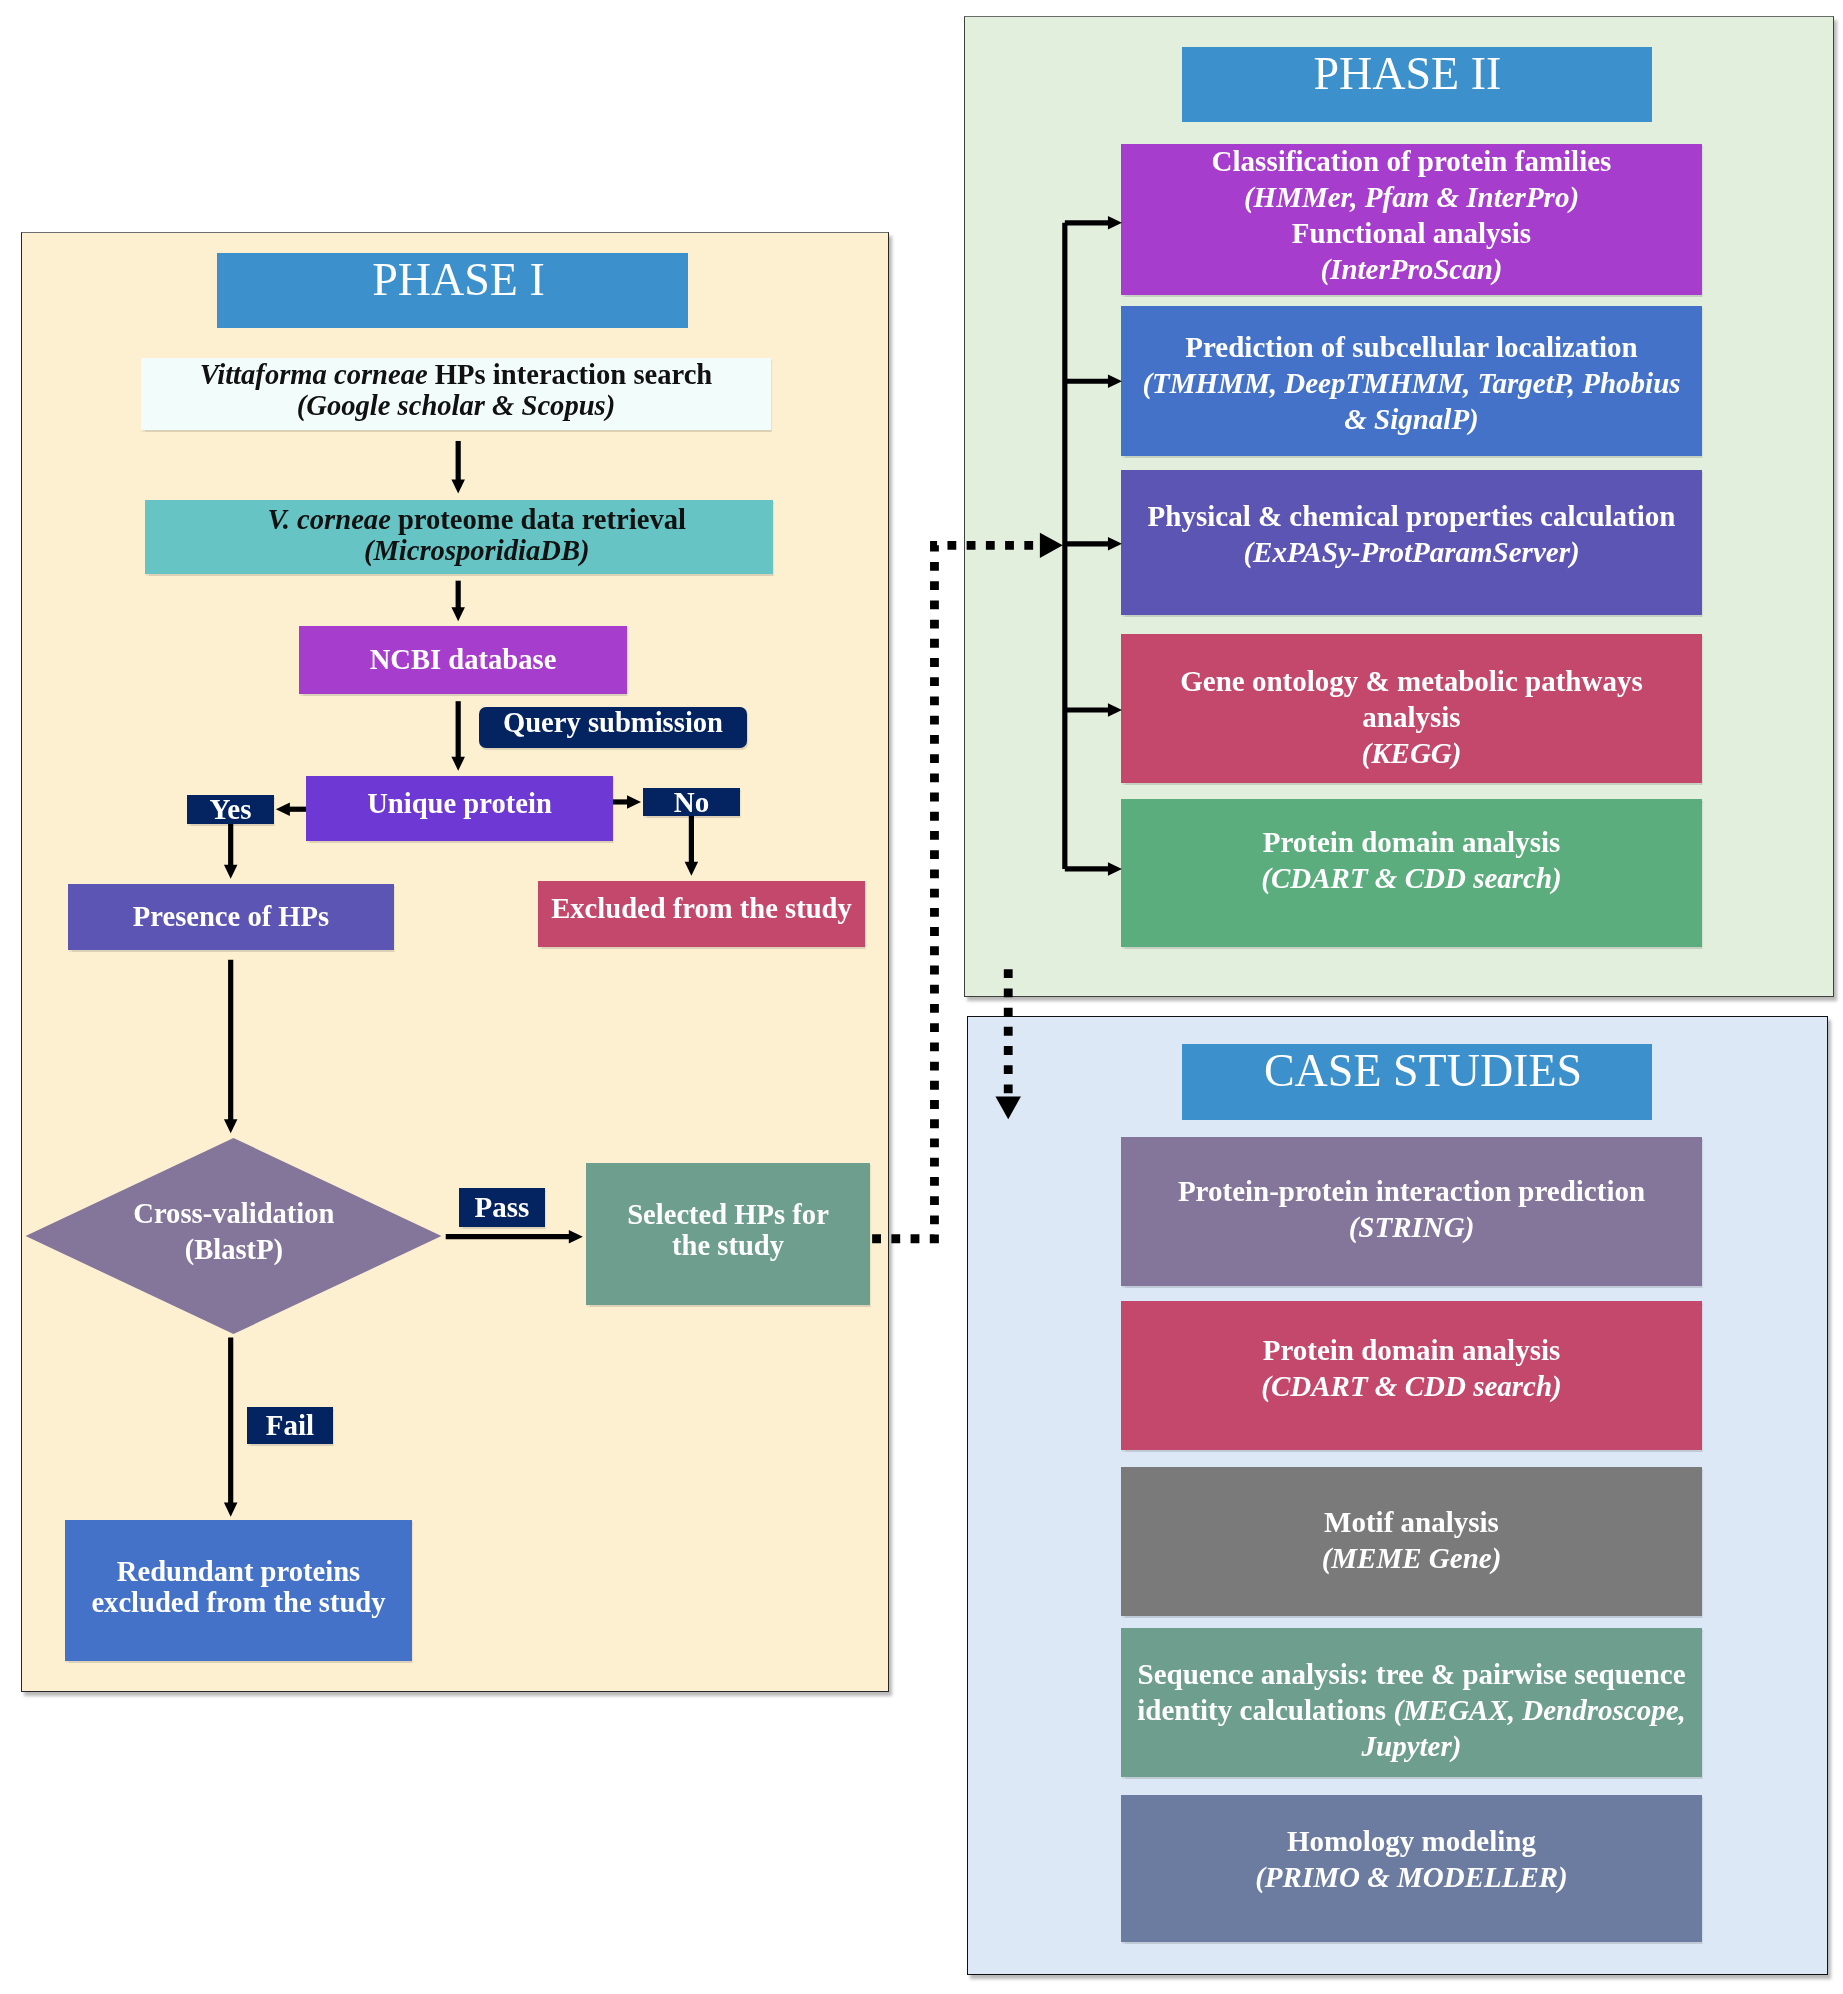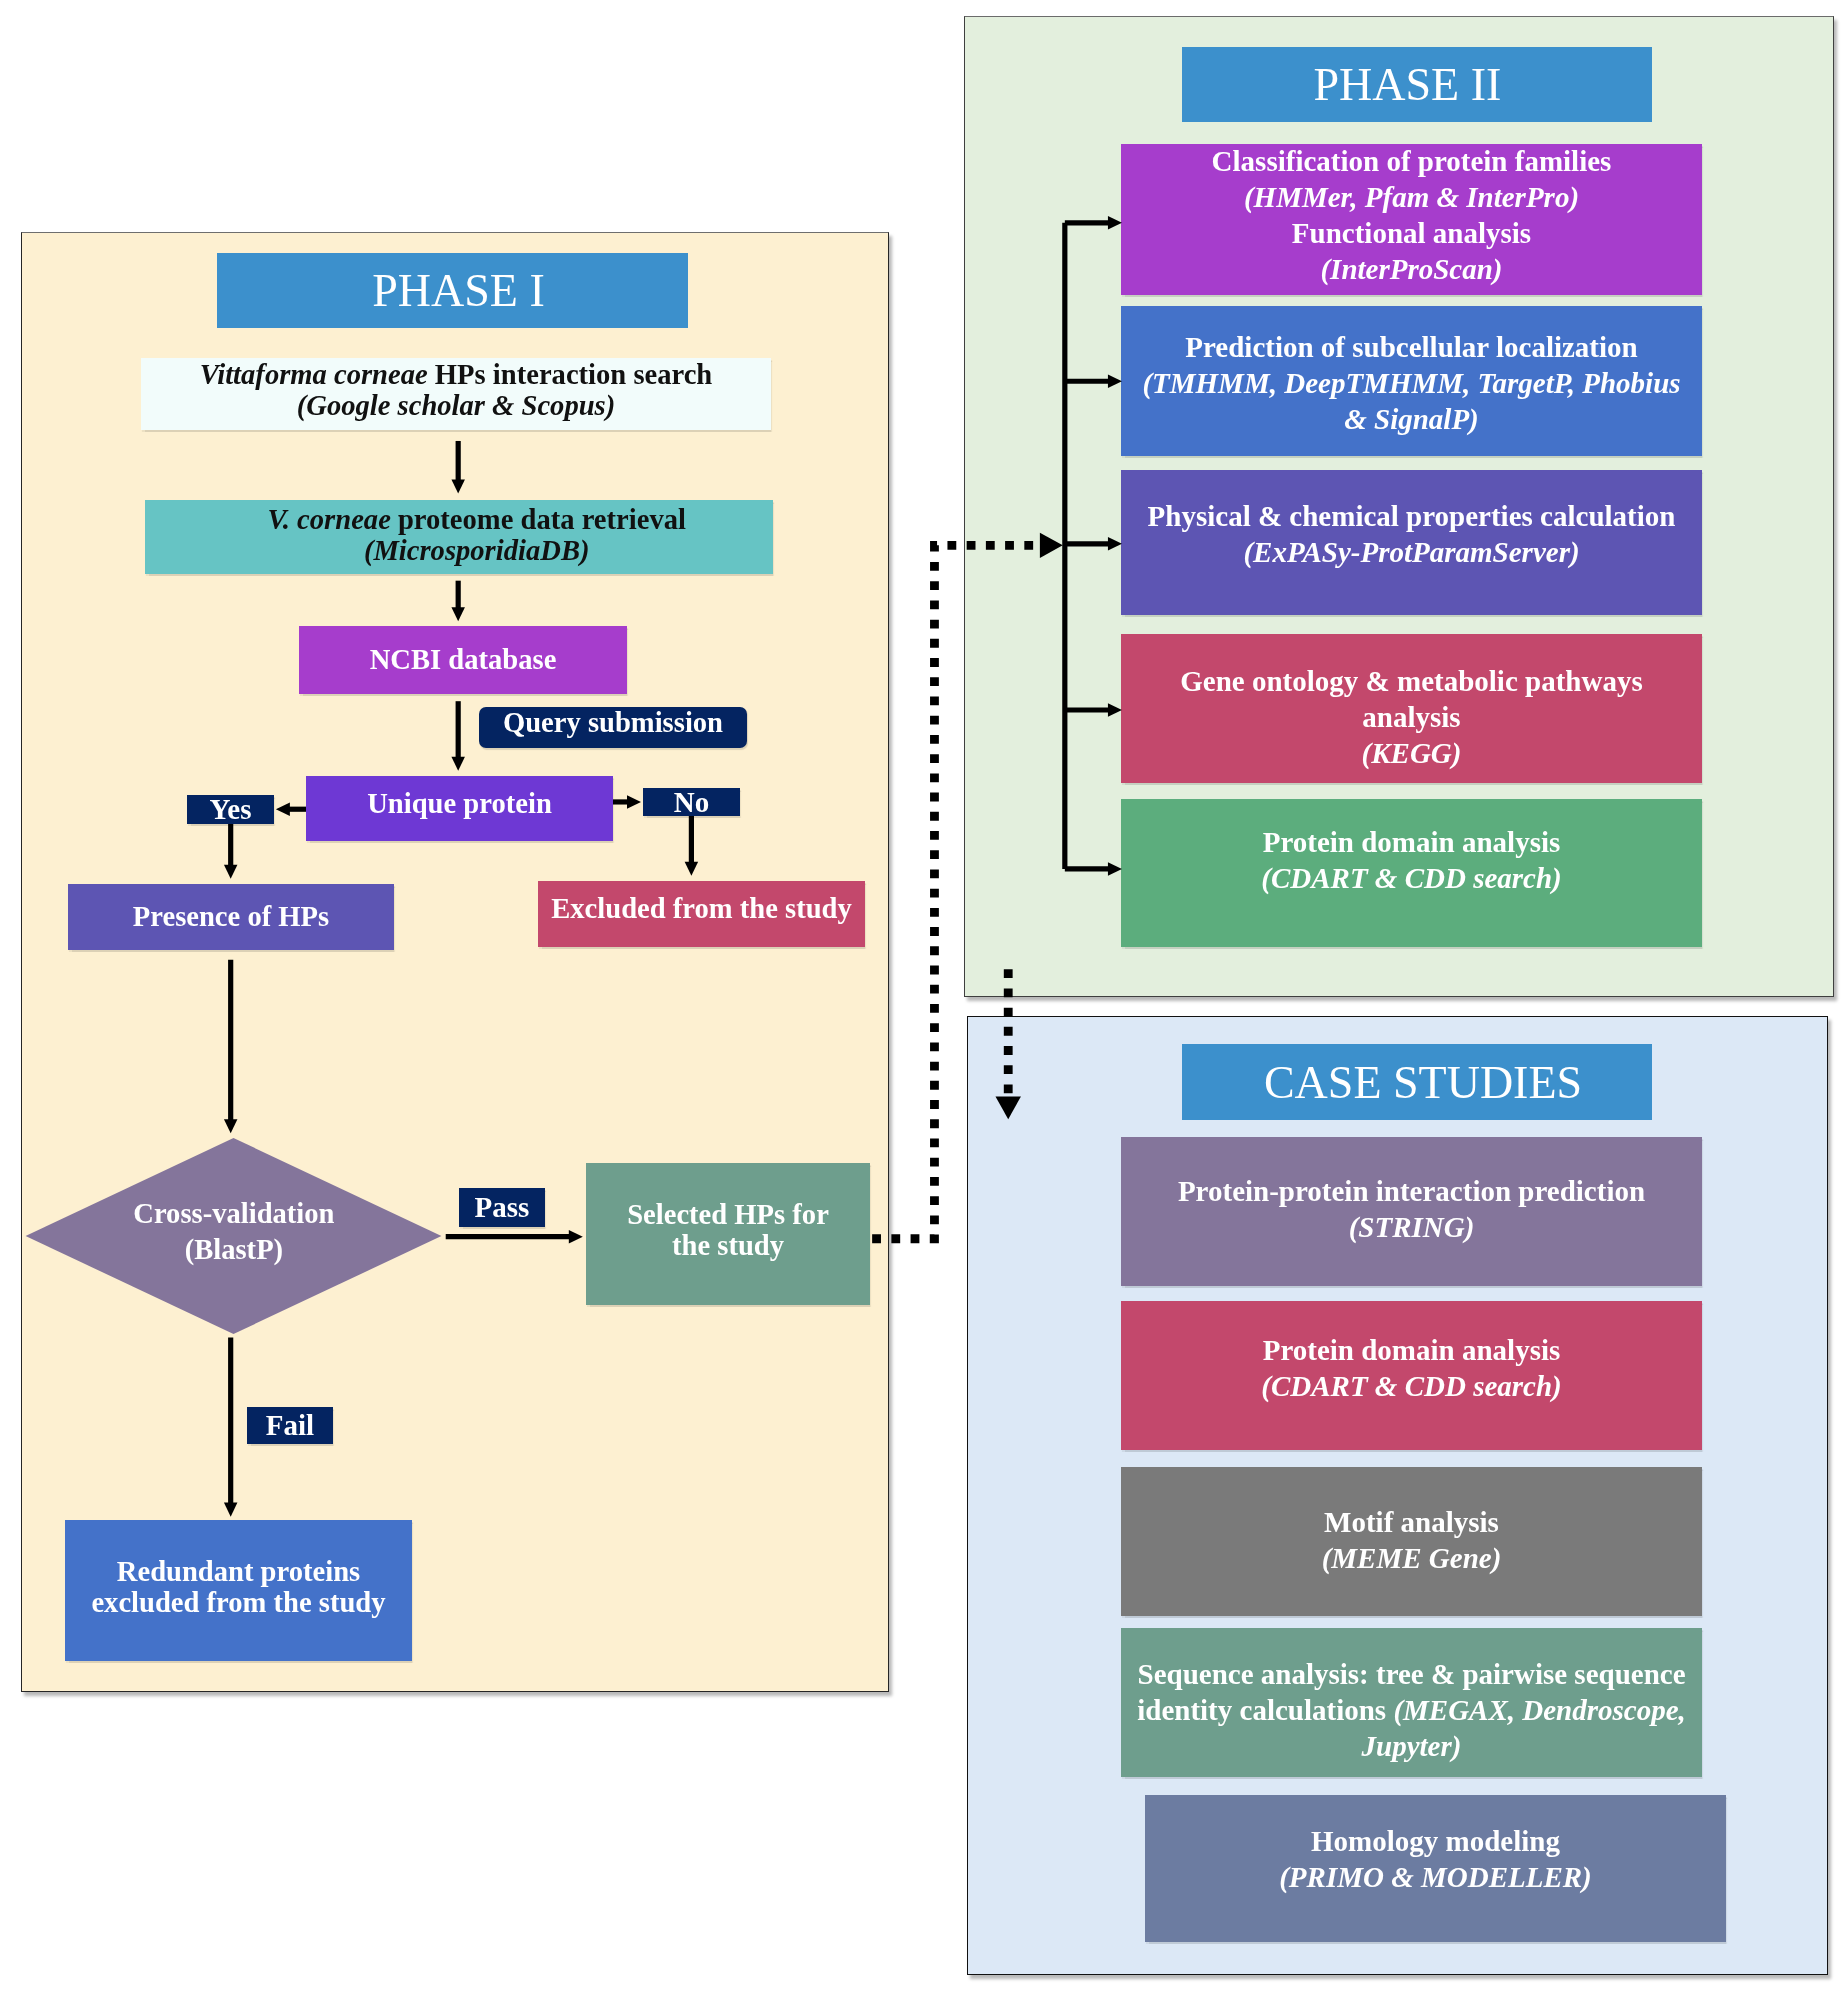--- a/index.html
+++ b/index.html
@@ -8,21 +8,21 @@
        font-family:"Liberation Serif","DejaVu Serif",serif;
        -webkit-font-smoothing:antialiased;}
   #stage{position:absolute;left:0;top:0;width:1844px;height:1995px;}
   .panel{position:absolute;box-sizing:border-box;}
   .node{position:absolute;box-sizing:border-box;display:flex;align-items:center;
         justify-content:center;text-align:center;font-weight:bold;
         box-shadow:1px 1.6px 1px rgba(0,0,0,0.13);}
   .node .nt{width:100%;}
   .ln{white-space:nowrap;}
   .it{font-style:italic;}
-  .hdr{position:absolute;box-sizing:border-box;display:flex;align-items:center;
+  .hdr{position:absolute;box-sizing:border-box;display:flex;align-items:flex-start;
        justify-content:center;color:#fff;font-weight:normal;padding-left:12px;}
   svg.layer{position:absolute;left:0;top:0;width:1844px;height:1995px;}
   .dia{position:absolute;display:flex;align-items:center;justify-content:center;
        text-align:center;color:#fff;font-weight:bold;}
 </style>
 </head>
 <body>
 
 <div id="stage">
   <div class="panel" style="left:21px;top:232px;width:868px;height:1460px;background:#fdf0d1;border:1.6px solid #262626;border-top-color:#6e6e6e;box-shadow:3.1px 3.6px 3.1px rgba(0,0,0,0.28);"></div>
@@ -217,21 +217,21 @@
         <div class="ln"><span class="it">(MEME Gene)</span></div>
       </div>
     </div>
   <div class="node" style="left:1121px;top:1628px;width:581px;height:149px;background:#6e9e8d;color:#ffffff;font-size:29px;line-height:36px;">
       <div class="nt" style="margin-top:14px;">
         <div class="ln"><span>Sequence analysis: tree &amp; pairwise sequence</span></div>
         <div class="ln"><span>identity calculations </span><span class="it">(MEGAX, Dendroscope,</span></div>
         <div class="ln"><span class="it">Jupyter)</span></div>
       </div>
     </div>
-  <div class="node" style="left:1121px;top:1795px;width:581px;height:147px;background:#6c7ca1;color:#ffffff;font-size:29px;line-height:36px;margin-left:24px;">
+  <div class="node" style="left:1121px;top:1795px;width:581px;height:147px;background:#6c7ca1;color:#ffffff;font-size:29px;line-height:36px;">
       <div class="nt" style="margin-top:-18.7px;">
         <div class="ln"><span>Homology modeling</span></div>
         <div class="ln"><span class="it">(PRIMO &amp; MODELLER)</span></div>
       </div>
     </div>
   <svg class="layer" viewBox="0 0 3550 3841">
     <g fill="#000000" stroke="#000000">
       <line x1="2050" y1="429" x2="2050" y2="1673" stroke-width="10"></line>
       <g>
           <line x1="2050" y1="429" x2="2136" y2="429" stroke-width="10"></line>

